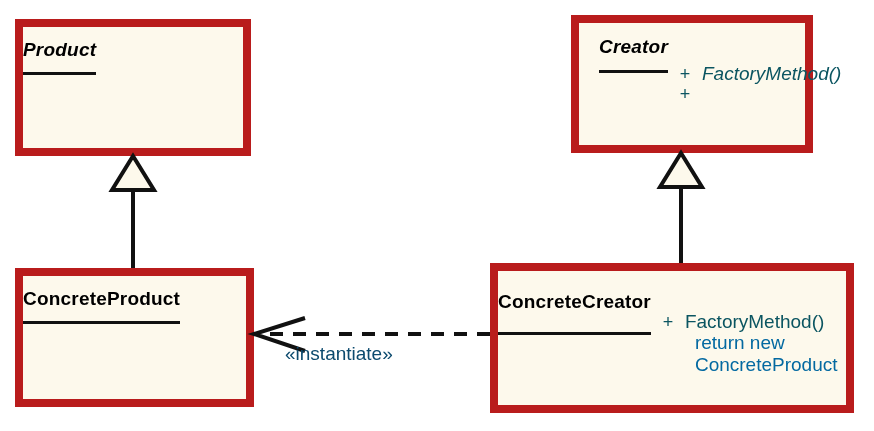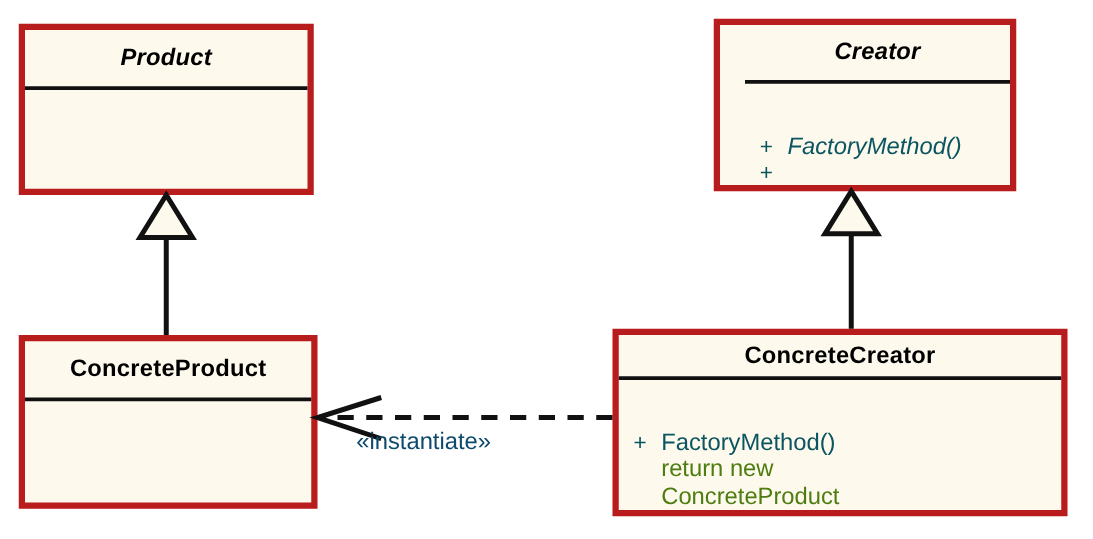--- a/index.html
+++ b/index.html
@@ -21,23 +21,23 @@
     top: 0;
     width: 874px;
     height: 431px;
   }
 
   
   .uml-class {
     position: absolute;
     box-sizing: border-box;
     background: #fdf9ec;
-    border: 5px solid #b91c1c;
+    border: 8px solid #b91c1c;
     display: flex;
-    flex-direction: column;
+    flex-direction: row;
   }
   .uml-header {
     box-sizing: border-box;
     display: flex;
     align-items: center;
     justify-content: center;
     text-align: center;
     color: #000000;
     font-weight: bold;
     font-size: 19px;
@@ -74,42 +74,43 @@
     font-size: 18px;
   }
   .member-name {
     color: #0b5561;
     margin-top: 34px;
   }
   .member-name.abstract {
     font-style: italic;
   }
   .member-note {
-    color: #4d7c0f;
+    color: #0369a1;
+    margin-left: 10px;
   }
   .note-row {
     display: flex;
     line-height: 1.12;
     font-size: 19px;
     white-space: nowrap;
   }
   .note-row .member-vis { visibility: hidden; }
 
   
   #box-product      { left: 15px;  top: 19px;  width: 236px; height: 137px; }
   #box-product .uml-header { height: 48px; }
 
   #box-creator      { left: 571px; top: 15px;  width: 242px; height: 138px; padding-left: 20px; }
   #box-creator .uml-header { height: 50px; }
 
   #box-concrete-product { left: 15px;  top: 268px; width: 239px; height: 139px; }
   #box-concrete-product .uml-header { height: 48px; }
 
   #box-concrete-creator { left: 490px; top: 263px; width: 364px; height: 150px; }
-  #box-concrete-creator .uml-header { height: 54px; }
+  #box-concrete-creator .uml-header { height: 64px; }
 
   
   #connectors {
     position: absolute;
     left: 0;
     top: 0;
     width: 874px;
     height: 431px;
     pointer-events: none;
   }

